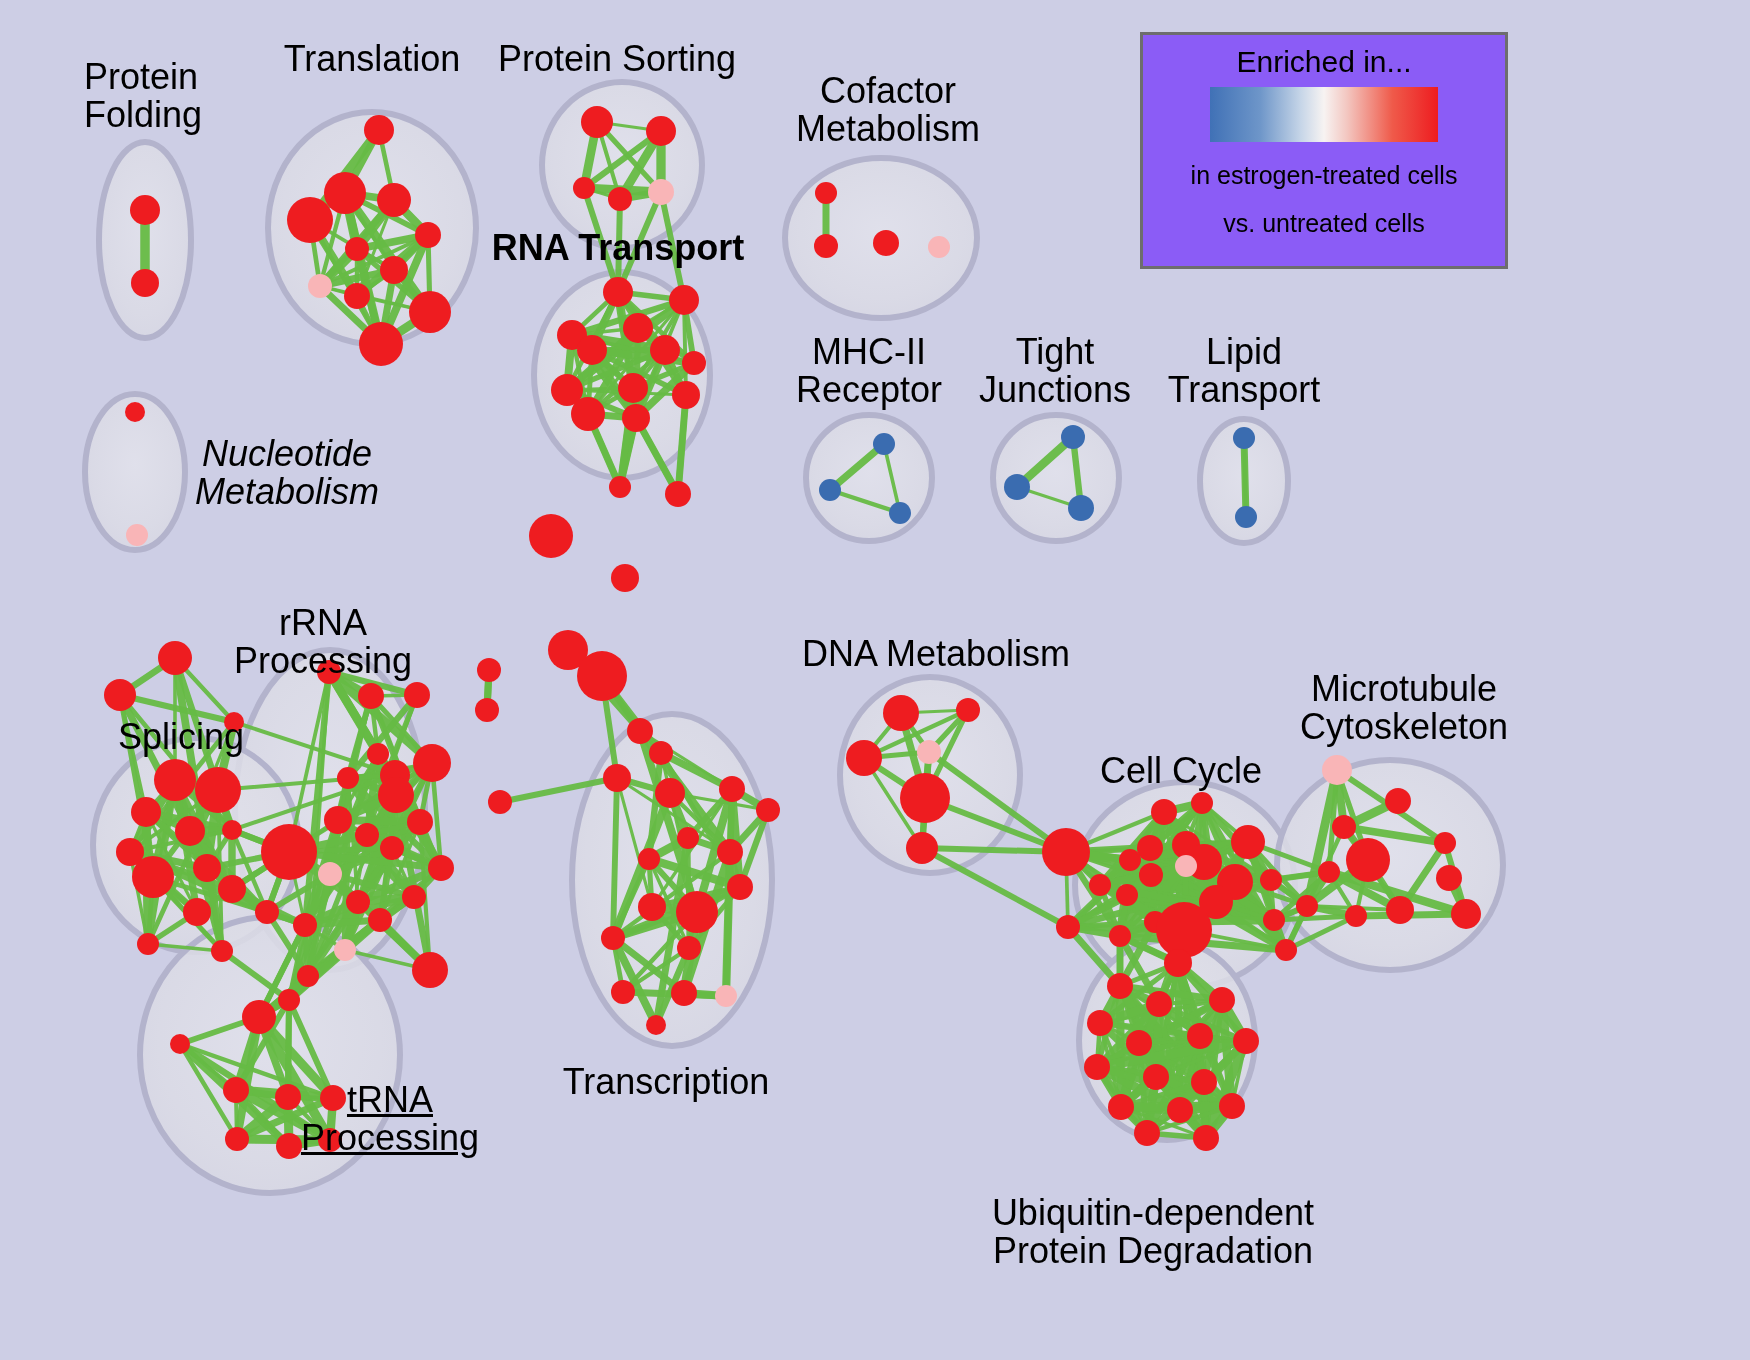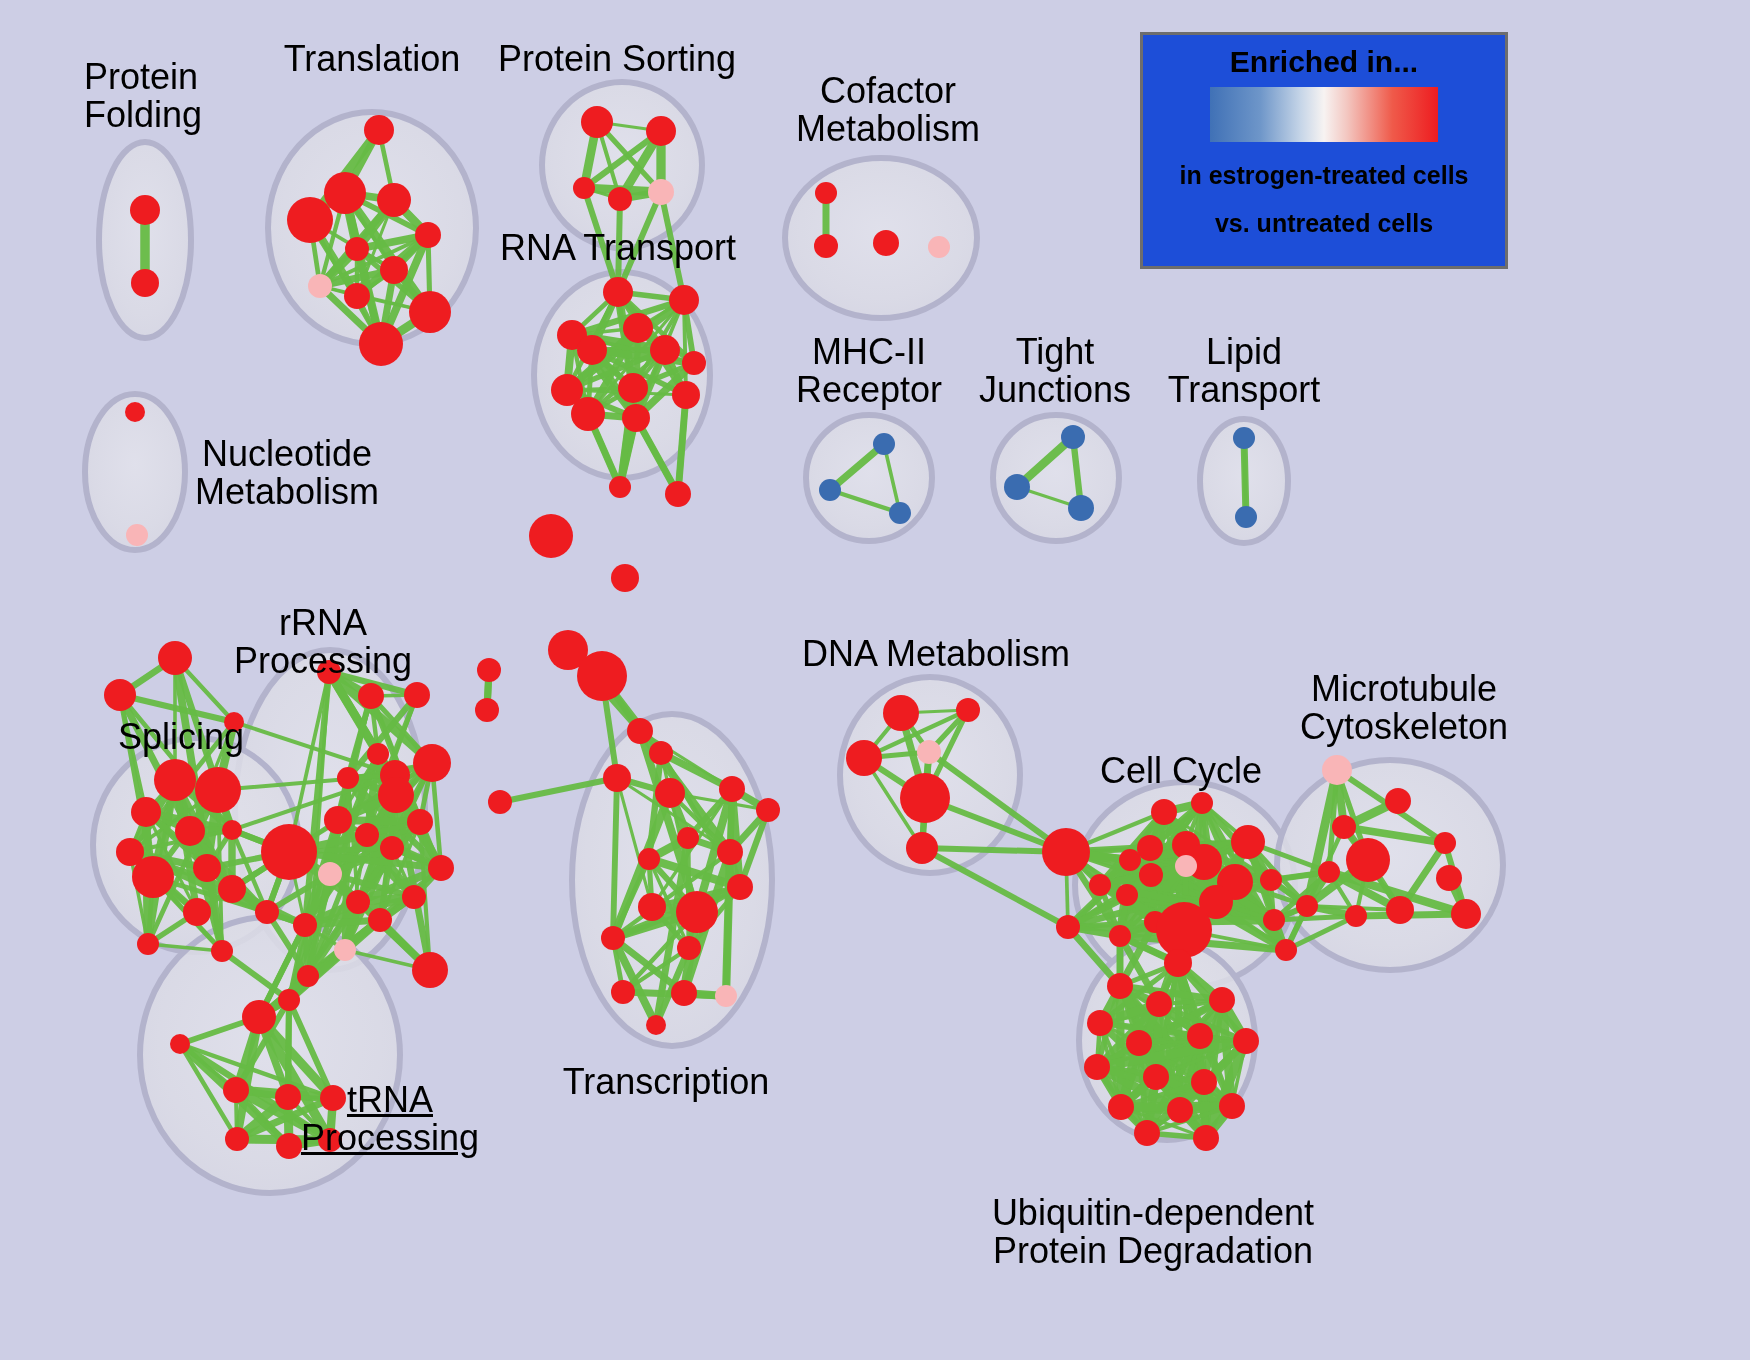--- a/index.html
+++ b/index.html
@@ -6,21 +6,21 @@
   html,body{margin:0;padding:0;background:#ffffff;}
   body{font-family:"Liberation Sans", sans-serif;}
   #stage{position:relative;width:1750px;height:1360px;background:#cdcee5;overflow:hidden;}
   #net{position:absolute;left:0;top:0;width:1750px;height:1360px;}
   .clabel{position:absolute;color:#000;font-weight:400;line-height:1.06;
           font-family:"Liberation Sans", sans-serif;white-space:pre;}
   .clabel.c{text-align:center;transform:translateX(-50%);}
   .clabel.l{text-align:left;}
   
   #legend{position:absolute;left:1140px;top:32px;width:368px;height:237px;
-          background:#1d4ed8;border:3px solid #6d6d6d;box-sizing:border-box;font-weight:bold;}
+          background:#8b5cf6;border:3px solid #6d6d6d;box-sizing:border-box;}
   #legend .ltitle{text-align:center;font-size:30px;color:#000;margin-top:10px;}
   #legend .bar{margin:8px auto 0 auto;width:228px;height:55px;
       background:linear-gradient(to right,#4071b6 0%,#6e96c9 22%,#c7d6e8 40%,#f7f3f2 50%,#f3c7c1 60%,#ef5a4a 80%,#ee1c20 100%);}
   #legend .ends{position:relative;height:36px;margin:2px 8px 0 8px;}
   #legend .ends span{position:absolute;font-size:29px;color:#000;top:0;}
   #legend .ends .down{left:40px;}
   #legend .ends .up{right:42px;}
   #legend .sub{text-align:center;font-size:25px;color:#000;line-height:1.16;margin-top:19px;}
 </style>
 </head>
@@ -995,28 +995,28 @@
       </g>
   </svg>
 
   <div id="labels">
       <div class="clabel l" style="left: 84px; top: 58px; font-size: 36px;">Protein
 Folding</div>
       <div class="clabel c" style="left: 372px; top: 40px; font-size: 36px;">Translation</div>
       <div class="clabel c" style="left: 617px; top: 40px; font-size: 36px;">Protein Sorting</div>
       <div class="clabel c" style="left: 888px; top: 72px; font-size: 36px;">Cofactor
 Metabolism</div>
-      <div class="clabel c" style="left: 618px; top: 229px; font-size: 36px;">RNA Transport</div>
+      <div class="clabel c" style="left: 618px; top: 229px; font-size: 36px; font-weight: bold;">RNA Transport</div>
       <div class="clabel c" style="left: 869px; top: 333px; font-size: 36px;">MHC-II
 Receptor</div>
       <div class="clabel c" style="left: 1055px; top: 333px; font-size: 36px;">Tight
 Junctions</div>
       <div class="clabel c" style="left: 1244px; top: 333px; font-size: 36px;">Lipid
 Transport</div>
-      <div class="clabel c" style="left: 287px; top: 435px; font-size: 36px;">Nucleotide
+      <div class="clabel c" style="left: 287px; top: 435px; font-size: 36px; font-style: italic;">Nucleotide
 Metabolism</div>
       <div class="clabel c" style="left: 323px; top: 576px; font-size: 36px; margin-top: 28px;">rRNA
 Processing</div>
       <div class="clabel l" style="left: 118px; top: 718px; font-size: 36px;">Splicing</div>
       <div class="clabel c" style="left: 936px; top: 635px; font-size: 36px;">DNA Metabolism</div>
       <div class="clabel c" style="left: 1404px; top: 670px; font-size: 36px;">Microtubule
 Cytoskeleton</div>
       <div class="clabel c" style="left: 1181px; top: 752px; font-size: 36px;">Cell Cycle</div>
       <div class="clabel c" style="left: 666px; top: 1063px; font-size: 36px;">Transcription</div>
       <div class="clabel c" style="left: 390px; top: 1081px; font-size: 36px; text-decoration: underline;">tRNA

